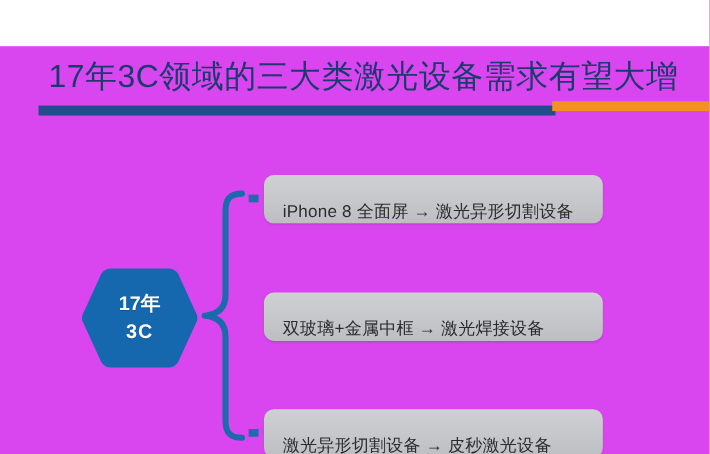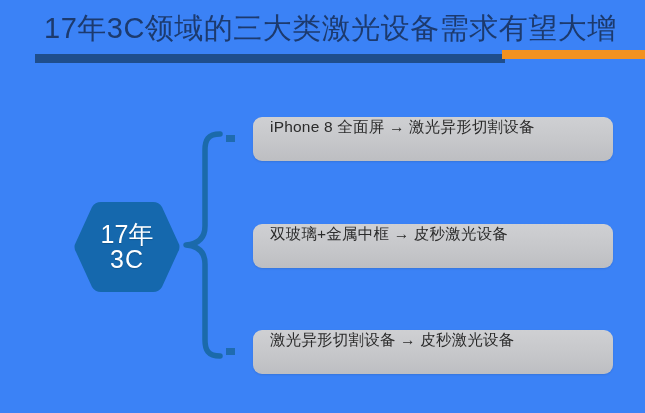--- a/index.html
+++ b/index.html
@@ -10,21 +10,22 @@
     width: 645px;
     height: 413px;
     background: #ffffff;
     font-family: "Liberation Sans", "DejaVu Sans", sans-serif;
     overflow: hidden;
     position: relative;
   }
   #slide {
     position: absolute;
     inset: 0;
-    background: #3b82f6;
+    background: #d946ef;
+    margin-top: 42px;
   }
 
   
   .title {
     position: absolute;
     left: 44px;
     top: 10px;
     font-size: 29px;
     line-height: 36px;
     letter-spacing: 0.5px;
@@ -66,49 +67,49 @@
     position: absolute;
     left: 0;
     top: 0;
     width: 110px;
     height: 100px;
     display: flex;
     flex-direction: column;
     align-items: center;
     justify-content: center;
     color: #ffffff;
-    font-weight: normal;
-    font-size: 25px;
+    font-weight: bold;
+    font-size: 18px;
     line-height: 25px;
     text-shadow: 0 1px 1px rgba(0,0,0,0.18);
     pointer-events: none;
   }
   .hex-label .l2 { letter-spacing: 1px; }
 
   
   .brace {
     position: absolute;
     left: 178px;
     top: 128px;
     width: 52px;
     height: 240px;
   }
   .brace svg { display: block; }
 
   
   .item-box {
     position: absolute;
-    left: 253px;
-    width: 360px;
+    left: 240px;
+    width: 308px;
     height: 44px;
     border-radius: 9px;
     background: linear-gradient(180deg, #cfd0d3 0%, #c6c7ca 55%, #bdbec2 100%);
     box-shadow: 0 1px 2px rgba(0,0,0,0.10);
     display: flex;
-    align-items: flex-start;
+    align-items: flex-end;
     box-sizing: border-box;
     padding-left: 17px;
   }
   .item-box .txt {
     font-size: 15.5px;
     color: #2b2b2b;
     white-space: nowrap;
     letter-spacing: 0.2px;
   }
   #box-0 { top: 117px; }
@@ -154,19 +155,19 @@
     </svg>
   </div>
 
   <div class="nub" id="nub-0"></div>
   <div class="nub" id="nub-2"></div>
 
   <div class="item-box" id="box-0">
     <span class="txt">iPhone 8 全面屏 → 激光异形切割设备</span>
   </div>
   <div class="item-box" id="box-1">
-    <span class="txt">双玻璃+金属中框 → 皮秒激光设备</span>
+    <span class="txt">双玻璃+金属中框 → 激光焊接设备</span>
   </div>
   <div class="item-box" id="box-2">
     <span class="txt">激光异形切割设备 → 皮秒激光设备</span>
   </div>
 
 </div>
 
 </body></html>

